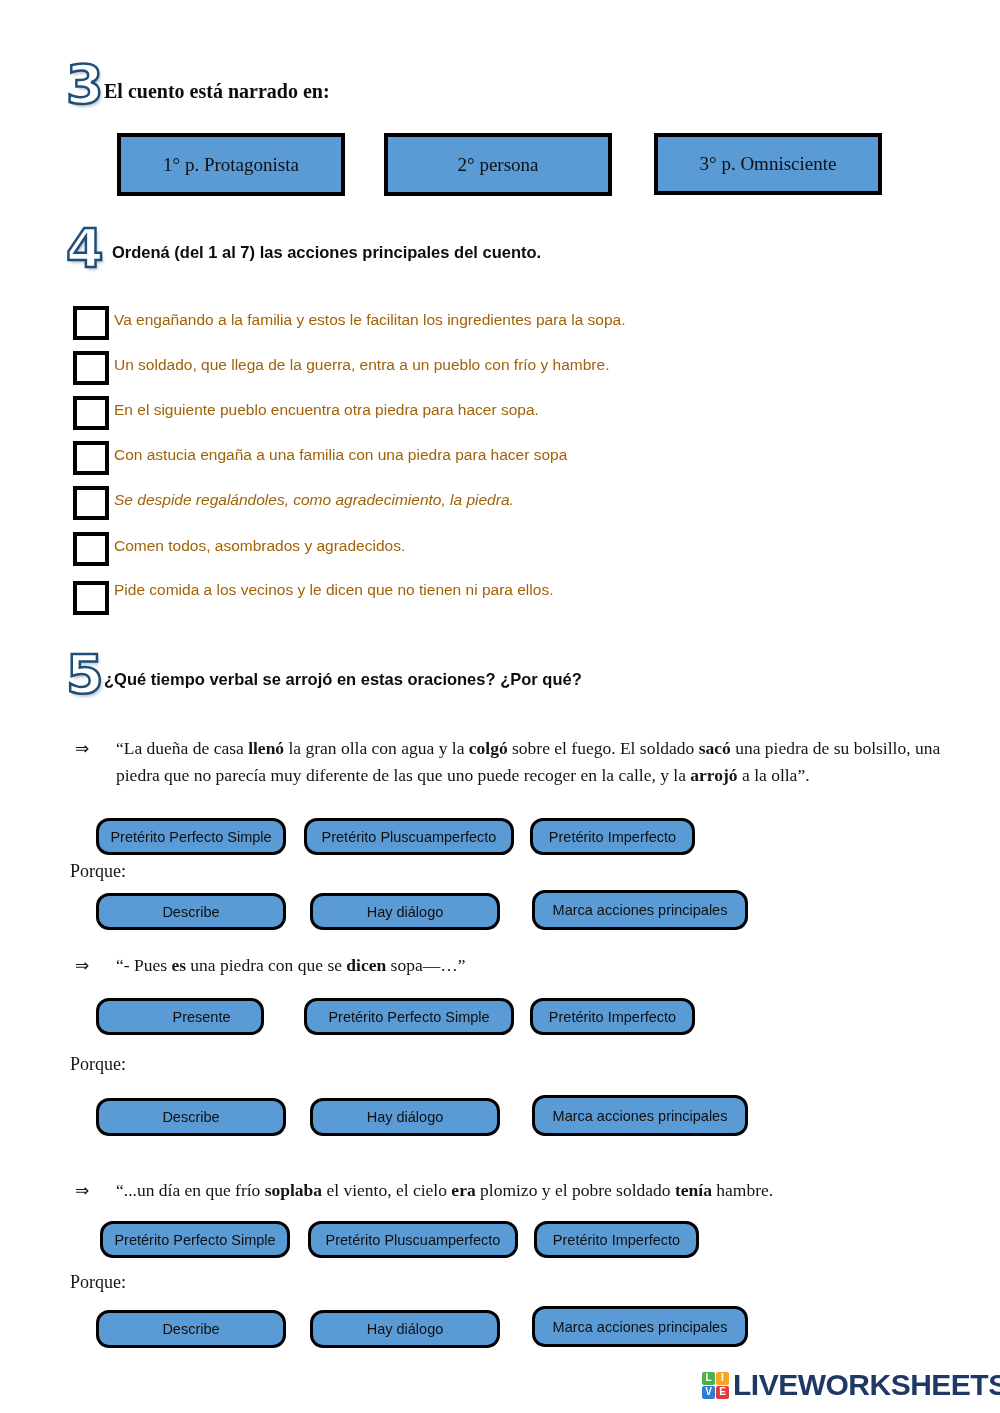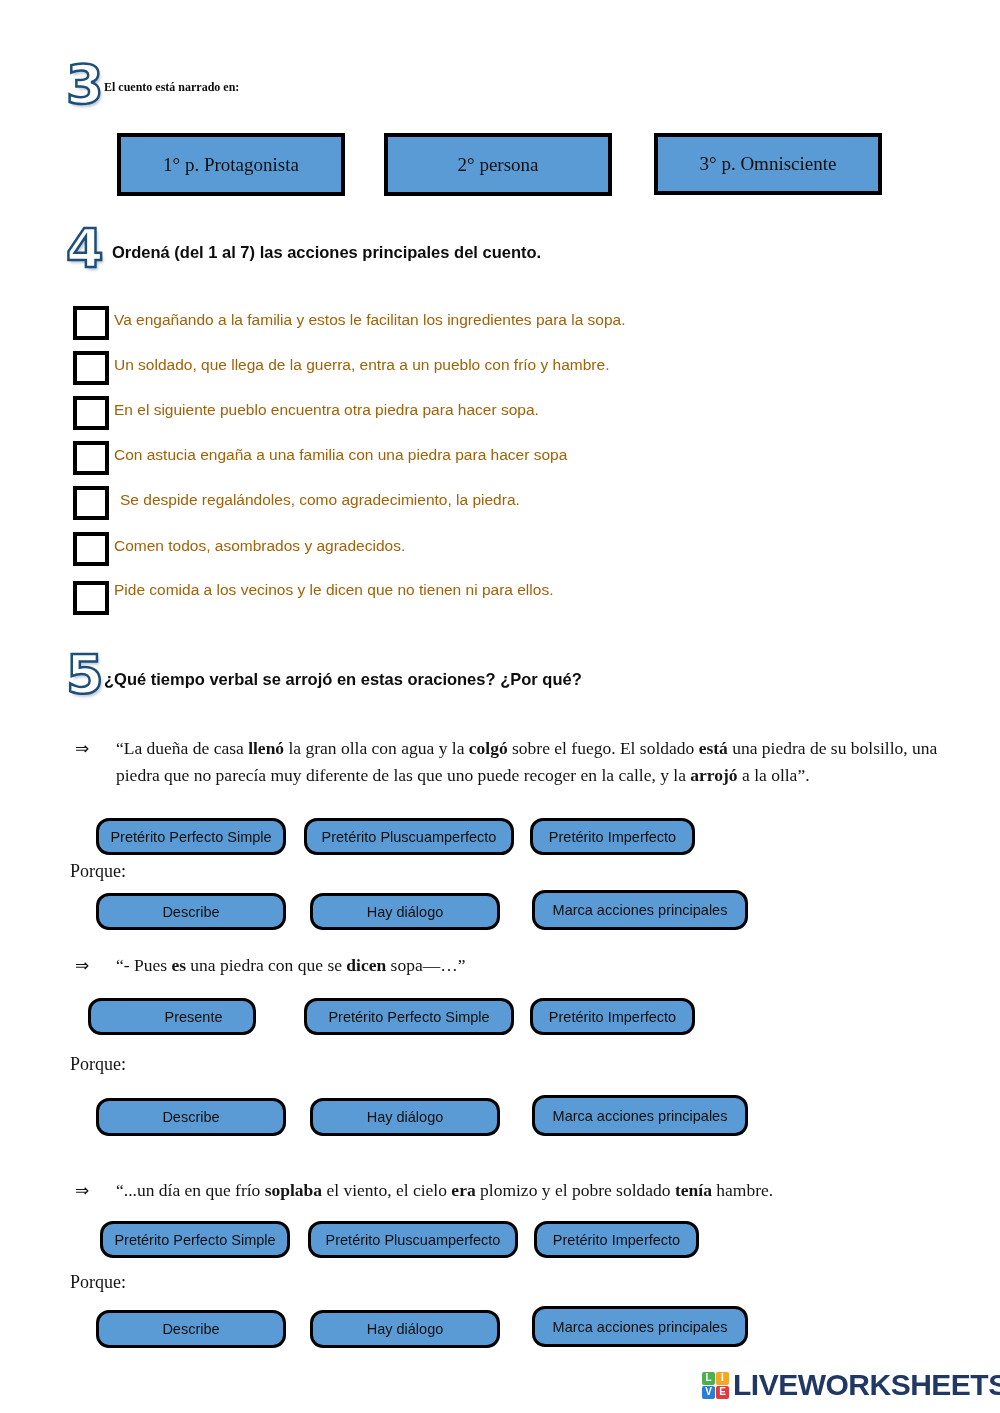--- a/index.html
+++ b/index.html
@@ -35,21 +35,21 @@
     text-shadow: 2px 3px 3px rgba(130,150,175,0.55);
     letter-spacing: 0;
     user-select: none;
   }
 
   
   .q-head-serif {
     position: absolute;
     font-family: "Liberation Serif", serif;
     font-weight: 700;
-    font-size: 12px;
+    font-size: 20px;
     color: #0d0d0d;
     white-space: nowrap;
   }
   .q-head-sans {
     position: absolute;
     font-family: "Liberation Sans", sans-serif;
     font-weight: 700;
     font-size: 16.5px;
     color: #0d0d0d;
     white-space: nowrap;
@@ -177,48 +177,48 @@
   <div class="cbox" style="left:73px; top:351px;"></div>
   <div class="cbox-label" style="left:114px; top:356px;">Un soldado, que llega de la guerra, entra a un pueblo con frío y hambre.</div>
 
   <div class="cbox" style="left:73px; top:396px;"></div>
   <div class="cbox-label" style="left:114px; top:401px;">En el siguiente pueblo encuentra otra piedra para hacer sopa.</div>
 
   <div class="cbox" style="left:73px; top:441px;"></div>
   <div class="cbox-label" style="left:114px; top:446px;">Con astucia engaña a una familia con una piedra para hacer sopa</div>
 
   <div class="cbox" style="left:73px; top:486px;"></div>
-  <div class="cbox-label" style="left:120px; top:491px;">Se despide regalándoles, como agradecimiento, la piedra.</div>
+  <div class="cbox-label" style="left:114px; top:491px;font-style:italic;">Se despide regalándoles, como agradecimiento, la piedra.</div>
 
   <div class="cbox" style="left:73px; top:532px;"></div>
   <div class="cbox-label" style="left:114px; top:537px;">Comen todos, asombrados y agradecidos.</div>
 
   <div class="cbox" style="left:73px; top:581px;"></div>
   <div class="cbox-label" style="left:114px; top:581px;">Pide comida a los vecinos y le dicen que no tienen ni para ellos.</div>
 
   <div class="qnum" style="left:66px; top:648px;">5</div>
   <div class="q-head-sans" style="left:104px; top:670px;">¿Qué tiempo verbal se arrojó en estas oraciones? ¿Por qué?</div>
 
   <div class="arrow" style="left:75px; top:738px;">⇒</div>
-  <div class="quote" style="left:116px; top:735px; width:827px;">“La dueña de casa <b>llenó</b> la gran olla con agua y la <b>colgó</b> sobre el fuego. El soldado <b>está</b> una piedra de su bolsillo, una piedra que no parecía muy diferente de las que uno puede recoger en la calle, y la <b>arrojó</b> a la olla”.</div>
+  <div class="quote" style="left:116px; top:735px; width:827px;">“La dueña de casa <b>llenó</b> la gran olla con agua y la <b>colgó</b> sobre el fuego. El soldado <b>sacó</b> una piedra de su bolsillo, una piedra que no parecía muy diferente de las que uno puede recoger en la calle, y la <b>arrojó</b> a la olla”.</div>
 
   <div class="opt sans tight" style="left:96px; top:818px; width:190px; height:37px;">Pretérito Perfecto Simple</div>
   <div class="opt sans tight" style="left:304px; top:818px; width:210px; height:37px;">Pretérito Pluscuamperfecto</div>
   <div class="opt sans tight" style="left:530px; top:818px; width:165px; height:37px;">Pretérito Imperfecto</div>
 
   <div class="porque" style="left:70px; top:861px;">Porque:</div>
 
   <div class="opt sans tight" style="left:96px; top:893px; width:190px; height:37px;">Describe</div>
   <div class="opt sans tight" style="left:310px; top:893px; width:190px; height:37px;">Hay diálogo</div>
   <div class="opt sans tight" style="left:532px; top:890px; width:216px; height:40px;">Marca acciones principales</div>
 
   <div class="arrow" style="left:75px; top:955px;">⇒</div>
   <div class="quote" style="left:116px; top:952px; width:827px;">“- Pues <b>es</b> una piedra con que se <b>dicen</b> sopa—…”</div>
 
-  <div class="opt sans tight" style="left:88px; top:998px; width:168px; height:37px;padding-left:43px;">Presente</div>
+  <div class="opt sans tight" style="left:96px; top:998px; width:168px; height:37px;padding-left:43px;">Presente</div>
   <div class="opt sans tight" style="left:304px; top:998px; width:210px; height:37px;">Pretérito Perfecto Simple</div>
   <div class="opt sans tight" style="left:530px; top:998px; width:165px; height:37px;">Pretérito Imperfecto</div>
 
   <div class="porque" style="left:70px; top:1054px;">Porque:</div>
 
   <div class="opt sans tight" style="left:96px; top:1098px; width:190px; height:38px;">Describe</div>
   <div class="opt sans tight" style="left:310px; top:1098px; width:190px; height:38px;">Hay diálogo</div>
   <div class="opt sans tight" style="left:532px; top:1095px; width:216px; height:41px;">Marca acciones principales</div>
 
   <div class="arrow" style="left:75px; top:1180px;">⇒</div>

